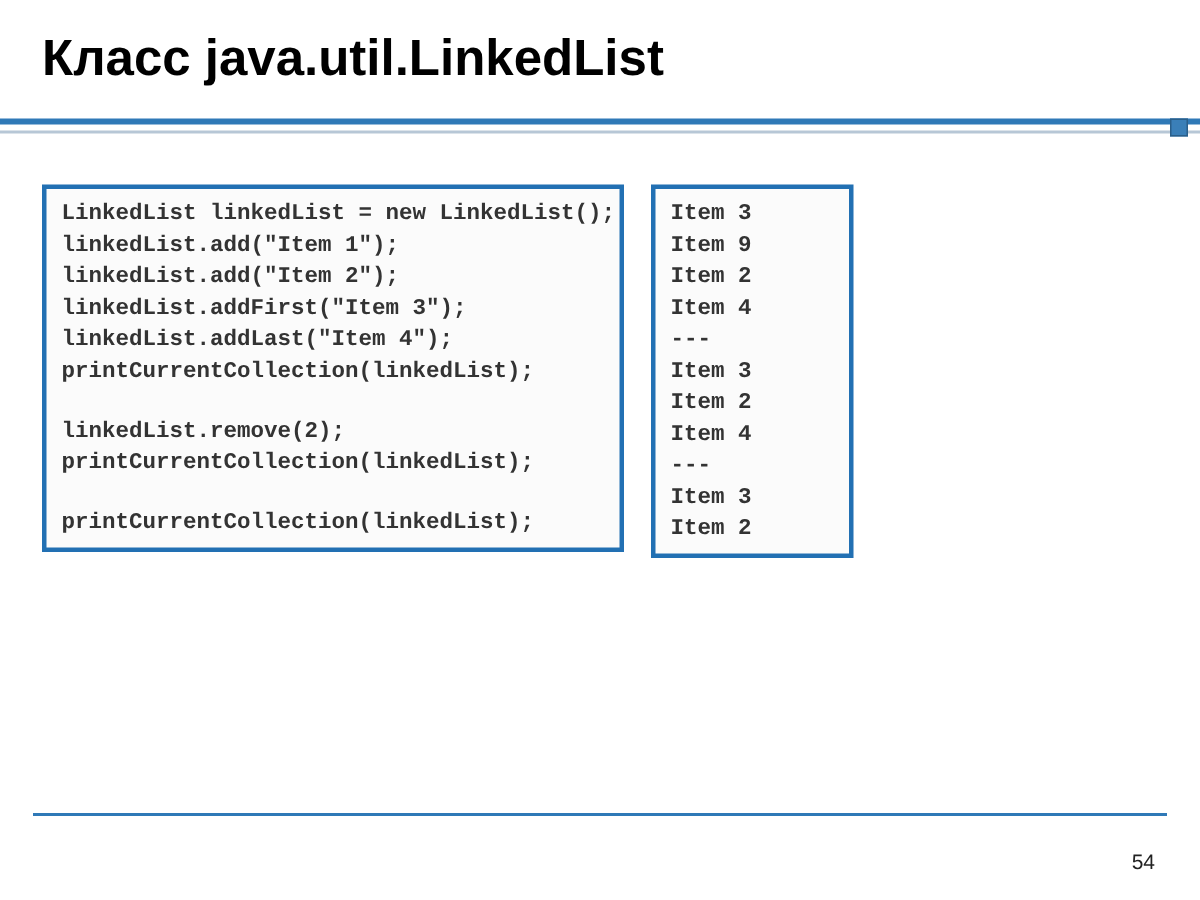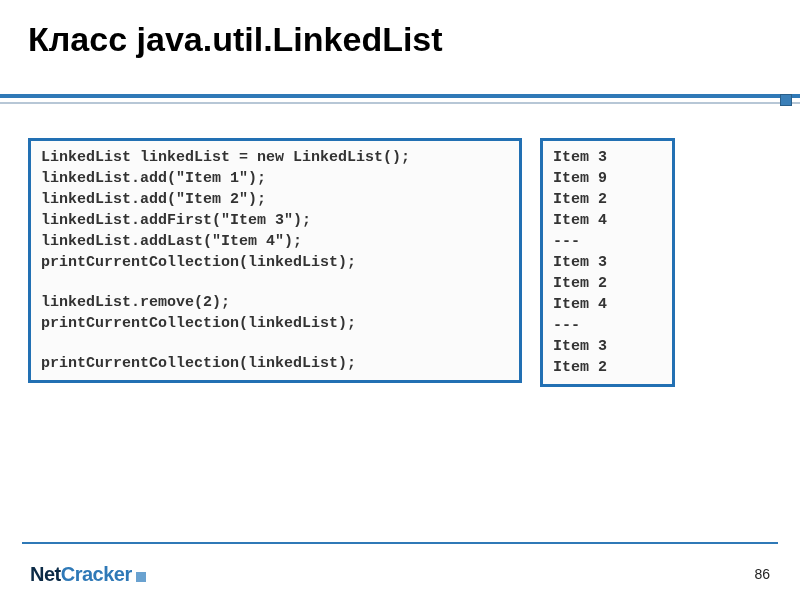--- a/index.html
+++ b/index.html
@@ -14,21 +14,21 @@
   .slide {
     width: 100%;
     height: 100%;
     position: relative;
     padding: 20px 28px 0 28px;
   }
   .title {
     font-size: 34px;
     font-weight: bold;
     color: #000;
-    margin-bottom: 35px;
+    margin-bottom: 20px;
   }
   .rule-row {
     position: relative;
     height: 16px;
     margin-bottom: 28px;
   }
   .rule-top {
     position: absolute;
     left: -28px; right: -28px;
     top: 0;
@@ -59,21 +59,21 @@
     border: 3px solid #2270b3;
     background: #fbfbfb;
     padding: 6px 10px;
     font-family: "Courier New", monospace;
     font-weight: bold;
     text-transform: uppercase;
     font-size: 15px;
     color: #333;
     line-height: 1.4;
   }
-  .codebox.left { flex: 0 0 auto; width: 494px; }
+  .codebox.left { flex: 0 0 auto; width: 388px; }
   .codebox.right { flex: 0 0 auto; width: 135px; }
   .codebox .line { white-space: pre; }
   .codebox .blank { height: 1.25em; }
   .mixed { text-transform: none; }
   .item-label { text-transform: none; }
   .footer {
     position: absolute;
     left: 0; right: 0; bottom: 0;
     height: 58px;
   }
@@ -146,18 +146,15 @@
       <div class="line">Item 2</div>
       <div class="line">Item 4</div>
       <div class="line">---</div>
       <div class="line">Item 3</div>
       <div class="line">Item 2</div>
     </div>
   </div>
 
   <div class="footer">
     <div class="footer-rule"></div>
-    <div class="logo">
-      <span class="net">Net</span><span class="cracker">Cracker</span><span class="dot"></span>
-    </div>
-    <div class="pagenum">86</div>
+    <div class="pagenum">54</div>
   </div>
 </div>
 
 </body></html>

